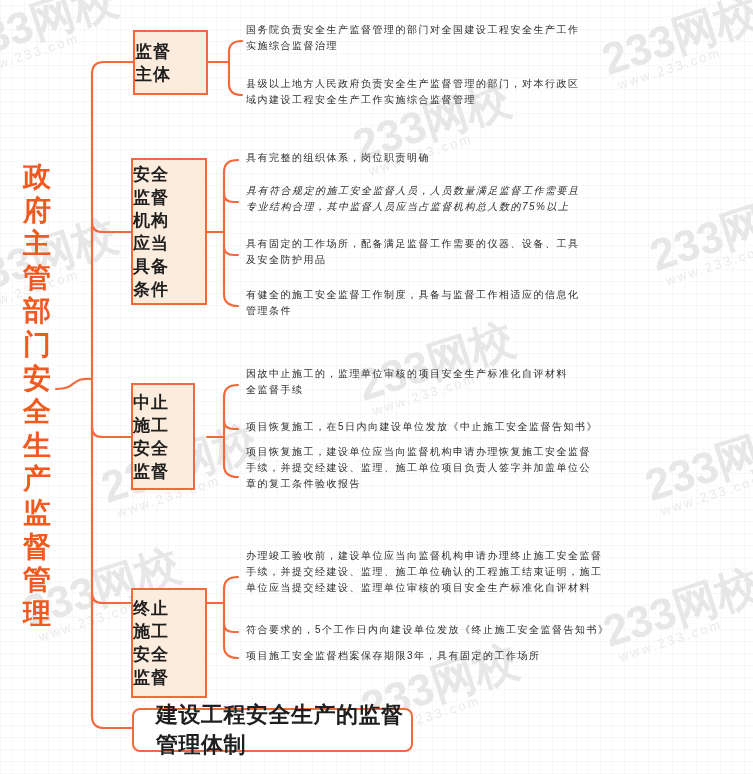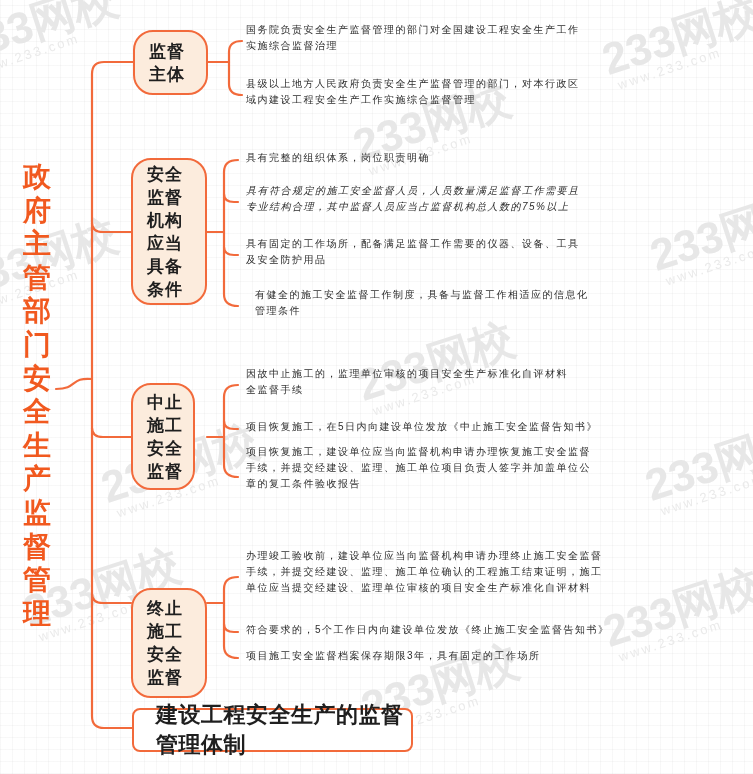--- a/index.html
+++ b/index.html
@@ -15,23 +15,23 @@
   .wm .wm-big{font-size:44px;font-weight:bold;line-height:44px;}
   .wm .wm-small{font-size:13px;letter-spacing:2.5px;margin:-2px 0 0 6px;color:#eaeaea;}
   svg.links{position:absolute;left:0;top:0;z-index:1;}
   .root-title{
     position:absolute;left:15px;top:160px;width:44px;z-index:2;
     font-size:28px;font-weight:bold;line-height:33.6px;text-align:center;
     white-space:pre-line;cursor:pointer;
   }
   .bnode{
     position:absolute;z-index:2;box-sizing:border-box;
-    border:2px solid;border-radius:20px;
+    border:2px solid;border-radius:0;
     display:flex;flex-direction:column;justify-content:center;
-    padding-left:14px;font-size:17px;font-weight:bold;line-height:23px;
+    font-size:17px;font-weight:bold;line-height:23px;
     letter-spacing:1px;color:#1f1f1f;white-space:pre-line;cursor:pointer;
   }
   .leaf{
     position:absolute;left:246px;z-index:2;color:#2d2d2d;
     font-size:10px;line-height:16px;letter-spacing:1.5px;
     white-space:pre-line;max-width:502px;cursor:pointer;
   }
   .footer-node{
     position:absolute;left:132px;top:708px;width:281px;height:44px;z-index:2;
     box-sizing:border-box;border:2px solid;border-radius:8px;background:#fff;
@@ -133,21 +133,21 @@
 监督
 机构
 应当
 具备
 条件</div>
       <div class="leaf" style="top: 150px; color: rgb(45, 45, 45); text-align: right;">具有完整的组织体系，岗位职责明确</div>
       <div class="leaf" style="top: 183px; color: rgb(45, 45, 45); font-style: italic;">具有符合规定的施工安全监督人员，人员数量满足监督工作需要且
 专业结构合理，其中监督人员应当占监督机构总人数的75%以上</div>
       <div class="leaf" style="top: 236px; color: rgb(45, 45, 45);">具有固定的工作场所，配备满足监督工作需要的仪器、设备、工具
 及安全防护用品</div>
-      <div class="leaf" style="top: 287px; color: rgb(45, 45, 45); margin-left: 9px;">有健全的施工安全监督工作制度，具备与监督工作相适应的信息化
+      <div class="leaf" style="top: 287px; color: rgb(45, 45, 45);">有健全的施工安全监督工作制度，具备与监督工作相适应的信息化
 管理条件</div>
       <div class="bnode" style="left: 131px; top: 383px; width: 64px; height: 107px; background: rgb(252, 236, 221); border-color: rgb(242, 106, 59);">中止
 施工
 安全
 监督</div>
       <div class="leaf" style="top: 366px; color: rgb(45, 45, 45);">因故中止施工的，监理单位审核的项目安全生产标准化自评材料
 全监督手续</div>
       <div class="leaf" style="top: 419px; color: rgb(45, 45, 45);">项目恢复施工，在5日内向建设单位发放《中止施工安全监督告知书》</div>
       <div class="leaf" style="top: 444px; color: rgb(45, 45, 45);">项目恢复施工，建设单位应当向监督机构申请办理恢复施工安全监督
 手续，并提交经建设、监理、施工单位项目负责人签字并加盖单位公

